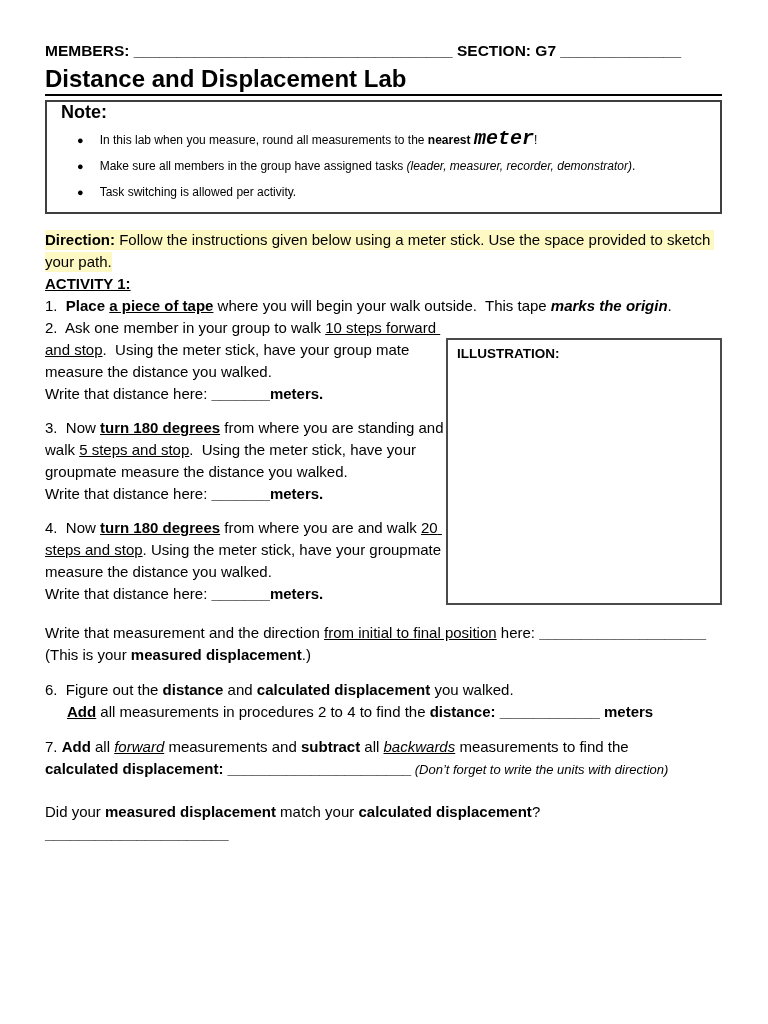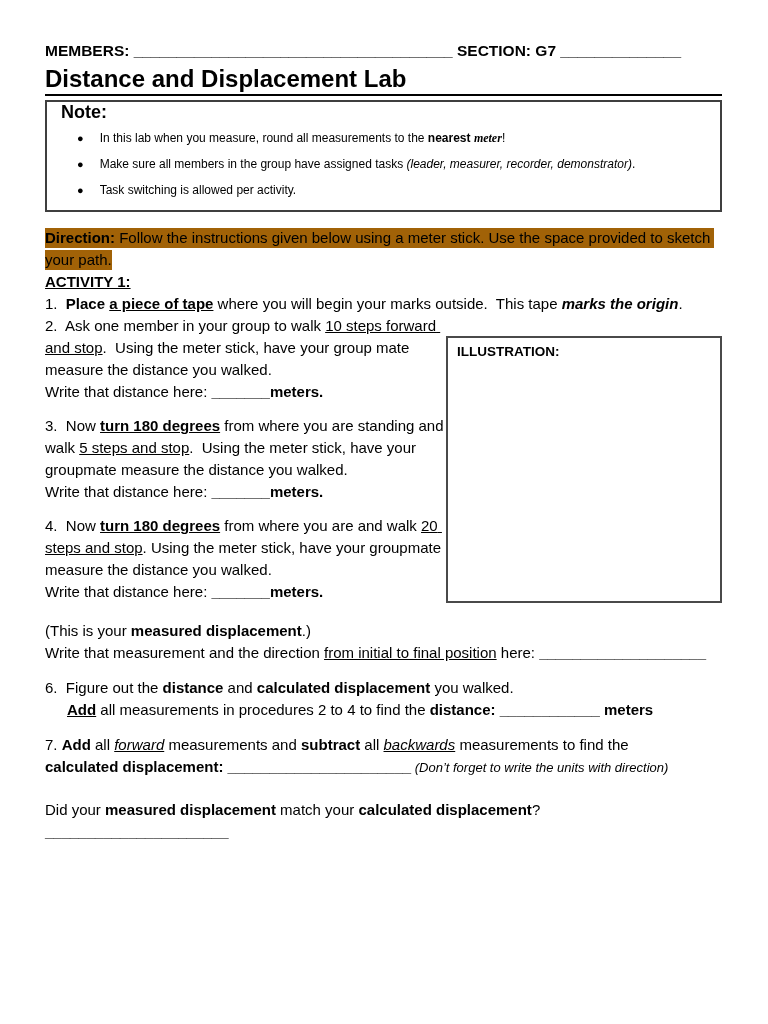--- a/index.html
+++ b/index.html
@@ -10,35 +10,35 @@
   }
   .page { padding:40px 46px 0 45px; font-size:15px; line-height:22px; }
 
   .b  { font-weight:700;margin-top:40px; }
   .u  { text-decoration:underline; }
   .i  { font-style:italic; }
   .bu { font-weight:700; text-decoration:underline; }
   .bi { font-weight:700; font-style:italic; }
   .iu { font-style:italic; text-decoration:underline; }
   .blank { font-weight:700; }
-  .hl { background:#a16207; padding:1px 0 2px; }
+  .hl { background:#fef9c3; padding:1px 0 2px; }
 
   .hdr { white-space:pre; font-weight:700; font-size:15.5px; }
 
   .title {
     text-align:left; font-size:24px; font-weight:700;
     border-bottom:2px solid #000; padding-bottom:1px; margin-top:3px; line-height:28px;
   }
 
   .note-box { border:2px solid #3f3f3f; margin-top:4px; padding:3px 14px 12px; font-size:12px; line-height:15px; }
   .note-label { font-weight:700; font-size:18px; }
   .note-bullet { display:flex; align-items:baseline; margin-top:11px; }
   .note-bullet .dot { flex:none; margin:0 16px 0 16px; font-size:11px; }
   .note-bullet .bt { white-space:pre-wrap; }
-  .serif-meter { font-family:Liberation Serif, serif; font-style:italic; font-weight:700; font-size:12px; }
+  .serif-meter { font-family:Liberation Mono, monospace; font-style:italic; font-weight:700; font-size:20px; }
 
   .direction { margin-top:15px; white-space:pre-wrap; }
   .activity { white-space:pre; }
   .line { white-space:pre; }
   .para { white-space:pre-wrap; }
 
   .two-col { display:flex; align-items:center; margin-top:0; }
   .col-left { width:401px; flex:none; }
   .col-left .item { margin-bottom:12px; }
   .illus-box {
@@ -73,21 +73,21 @@
     <div class="note-bullet">
         <span class="dot">●</span>
         <span class="bt"><span>Task switching is allowed per activity.</span></span>
       </div>
   </div>
 
   <div class="direction"><span class="b hl">Direction:</span><span class="hl"> Follow the instructions given below using a meter stick. Use the space provided to sketch your path.</span></div>
 
   <div class="activity"><span class="bu">ACTIVITY 1:</span></div>
 
-  <div class="line"><span>1.  </span><span class="b">Place </span><span class="bu">a piece of tape</span><span> where you will begin your marks outside.  This tape </span><span class="bi">marks the origin</span><span>.</span></div>
+  <div class="line"><span>1.  </span><span class="b">Place </span><span class="bu">a piece of tape</span><span> where you will begin your walk outside.  This tape </span><span class="bi">marks the origin</span><span>.</span></div>
 
   <div class="two-col">
     <div class="col-left">
 
       <div class="item">
         <div class="para"><span>2.  Ask one member in your group to walk </span><span class="u">10 steps forward and stop</span><span>.  Using the meter stick, have your group mate measure the distance you walked.</span></div>
         <div class="line"><span>Write that distance here: </span><span class="blank">_______</span><span class="b">meters.</span></div>
       </div>
 
       <div class="item">
@@ -100,22 +100,22 @@
         <div class="line"><span>Write that distance here: </span><span class="blank">_______</span><span class="b">meters.</span></div>
       </div>
 
     </div>
     <div class="illus-box">
       <span>ILLUSTRATION:</span>
     </div>
   </div>
 
   <div style="margin-top:5px;">
+    <div class="line"><span>Write that measurement and the direction </span><span class="u">from initial to final position</span><span> here: </span><span class="blank">____________________</span></div>
     <div class="line"><span>(This is your </span><span class="b">measured displacement</span><span>.)</span></div>
-    <div class="line"><span>Write that measurement and the direction </span><span class="u">from initial to final position</span><span> here: </span><span class="blank">____________________</span></div>
   </div>
 
   <div class="sec">
     <div class="line"><span>6.  Figure out the </span><span class="b">distance</span><span> and </span><span class="b">calculated displacement</span><span> you walked.</span></div>
     <div class="line indent"><span class="bu">Add</span><span> all measurements in procedures 2 to 4 to find the </span><span class="b">distance: </span><span class="blank">____________</span><span class="b"> meters</span></div>
   </div>
 
   <div class="sec">
     <div class="line"><span>7. </span><span class="b">Add</span><span> all </span><span class="iu">forward</span><span> measurements and </span><span class="b">subtract</span><span> all </span><span class="iu">backwards</span><span> measurements to find the</span></div>
     <div class="line"><span class="b">calculated displacement: </span><span class="blank">______________________</span><span class="i it7-note"> (Don’t forget to write the units with direction)</span></div>

